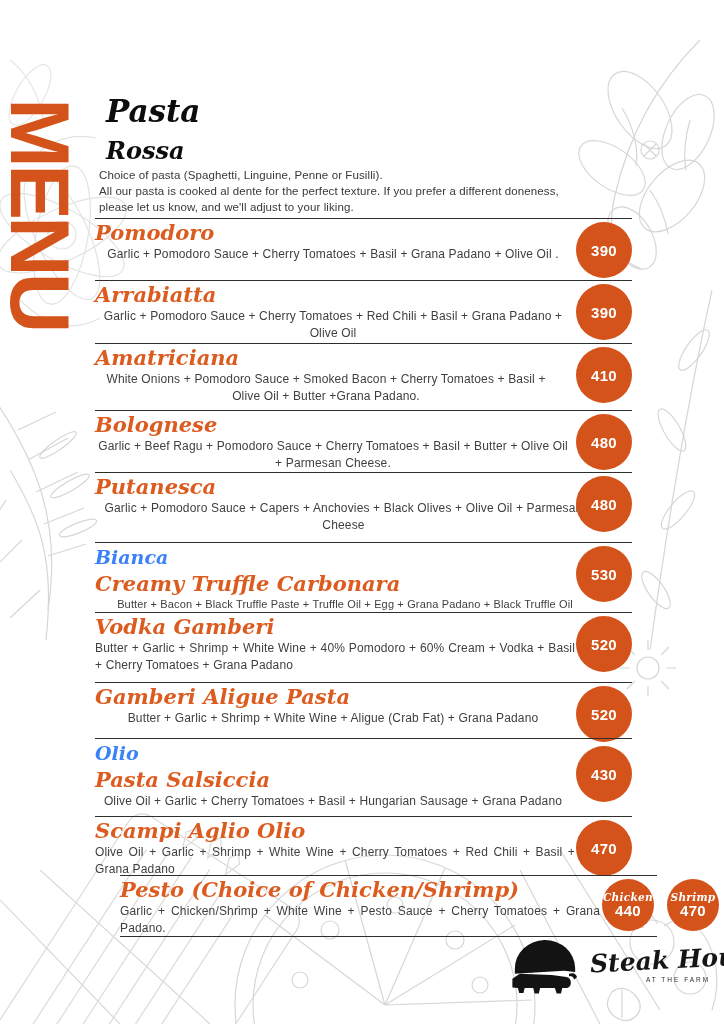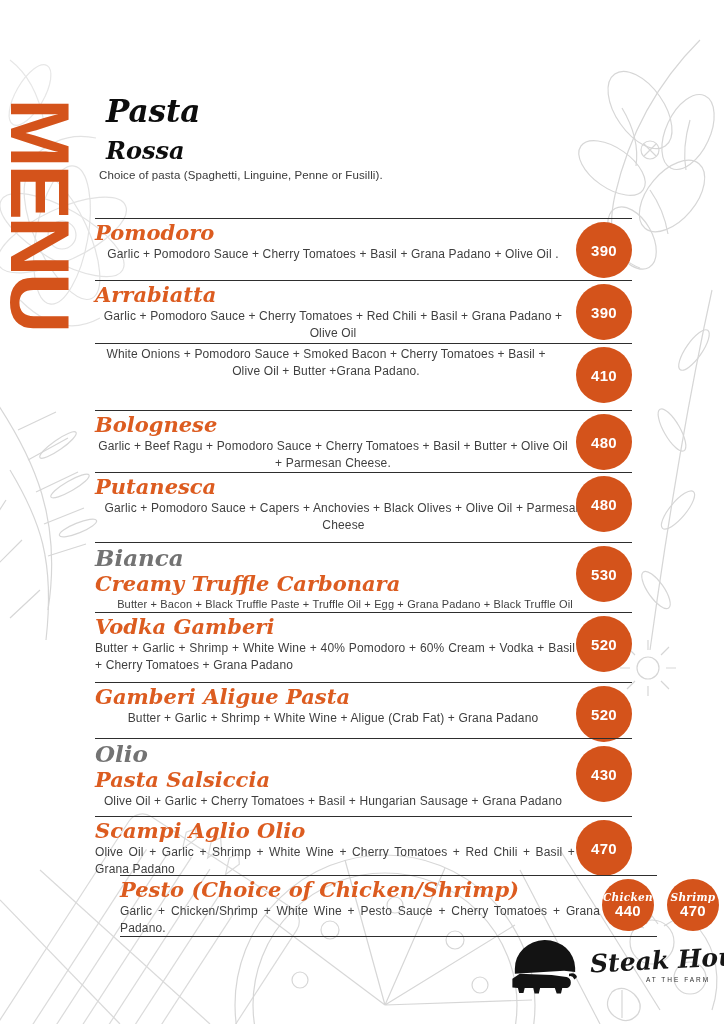--- a/index.html
+++ b/index.html
@@ -37,21 +37,21 @@
     font-size:11.5px;line-height:16px;color:#383838;letter-spacing:.1px;
   }
   
   .row{
     position:absolute;left:95px;width:537px;z-index:2;
     border-top:1.5px solid var(--rule);padding-top:1px;
   }
   .row.last{border-bottom:1.5px solid var(--rule);height:62px;margin-left:25px;}
   .inline-section{
     font-family:"DejaVu Serif","Liberation Serif",serif;
-    font-style:italic;font-weight:bold;font-size:23px;line-height:27px;color:#737373;
+    font-style:italic;font-weight:bold;font-size:19px;line-height:27px;color:#3b82f6;
   }
   .item-title{
     font-family:"DejaVu Serif","Liberation Serif",serif;
     font-style:italic;font-weight:bold;font-size:21px;line-height:25px;color:var(--title);
   }
   .item-desc{
     font-size:12px;line-height:17px;color:var(--muted);letter-spacing:.15px;
     width:476px;margin-top:1px;text-align:center;
   }
   .item-desc.small{font-size:11px;line-height:14px;width:500px;}
@@ -169,35 +169,37 @@
       <path d="M10,60 q26,20 34,62"></path>
     </g>
   </g>
 </svg>
 
 <div class="menu-banner">MENU</div>
 <h1 class="page-title">Pasta</h1>
 <h2 class="rossa-title">Rossa</h2>
 <div class="intro">
   <p>Choice of pasta (Spaghetti, Linguine, Penne or Fusilli).</p>
+  <p>All our pasta is cooked al dente for the perfect texture. If you prefer a different doneness, please let us know, and we'll adjust to your liking.</p>
 </div>
 
 <section class="row" style="top:218px">
   <h3 class="item-title">Pomodoro</h3>
   <p class="item-desc">Garlic + Pomodoro Sauce + Cherry Tomatoes + Basil + Grana Padano + Olive Oil .</p>
   <div class="price">390</div>
 </section>
 
 <section class="row" style="top:280px">
   <h3 class="item-title">Arrabiatta</h3>
   <p class="item-desc">Garlic + Pomodoro Sauce + Cherry Tomatoes + Red Chili + Basil + Grana Padano + Olive Oil</p>
   <div class="price">390</div>
 </section>
 
 <section class="row" style="top:343px">
+  <h3 class="item-title">Amatriciana</h3>
   <p class="item-desc" style="width:462px">White Onions + Pomodoro Sauce + Smoked Bacon + Cherry Tomatoes + Basil + Olive Oil + Butter +Grana Padano.</p>
   <div class="price">410</div>
 </section>
 
 <section class="row" style="top:410px">
   <h3 class="item-title">Bolognese</h3>
   <p class="item-desc">Garlic + Beef Ragu + Pomodoro Sauce + Cherry Tomatoes + Basil + Butter + Olive Oil + Parmesan Cheese.</p>
   <div class="price">480</div>
 </section>
 

